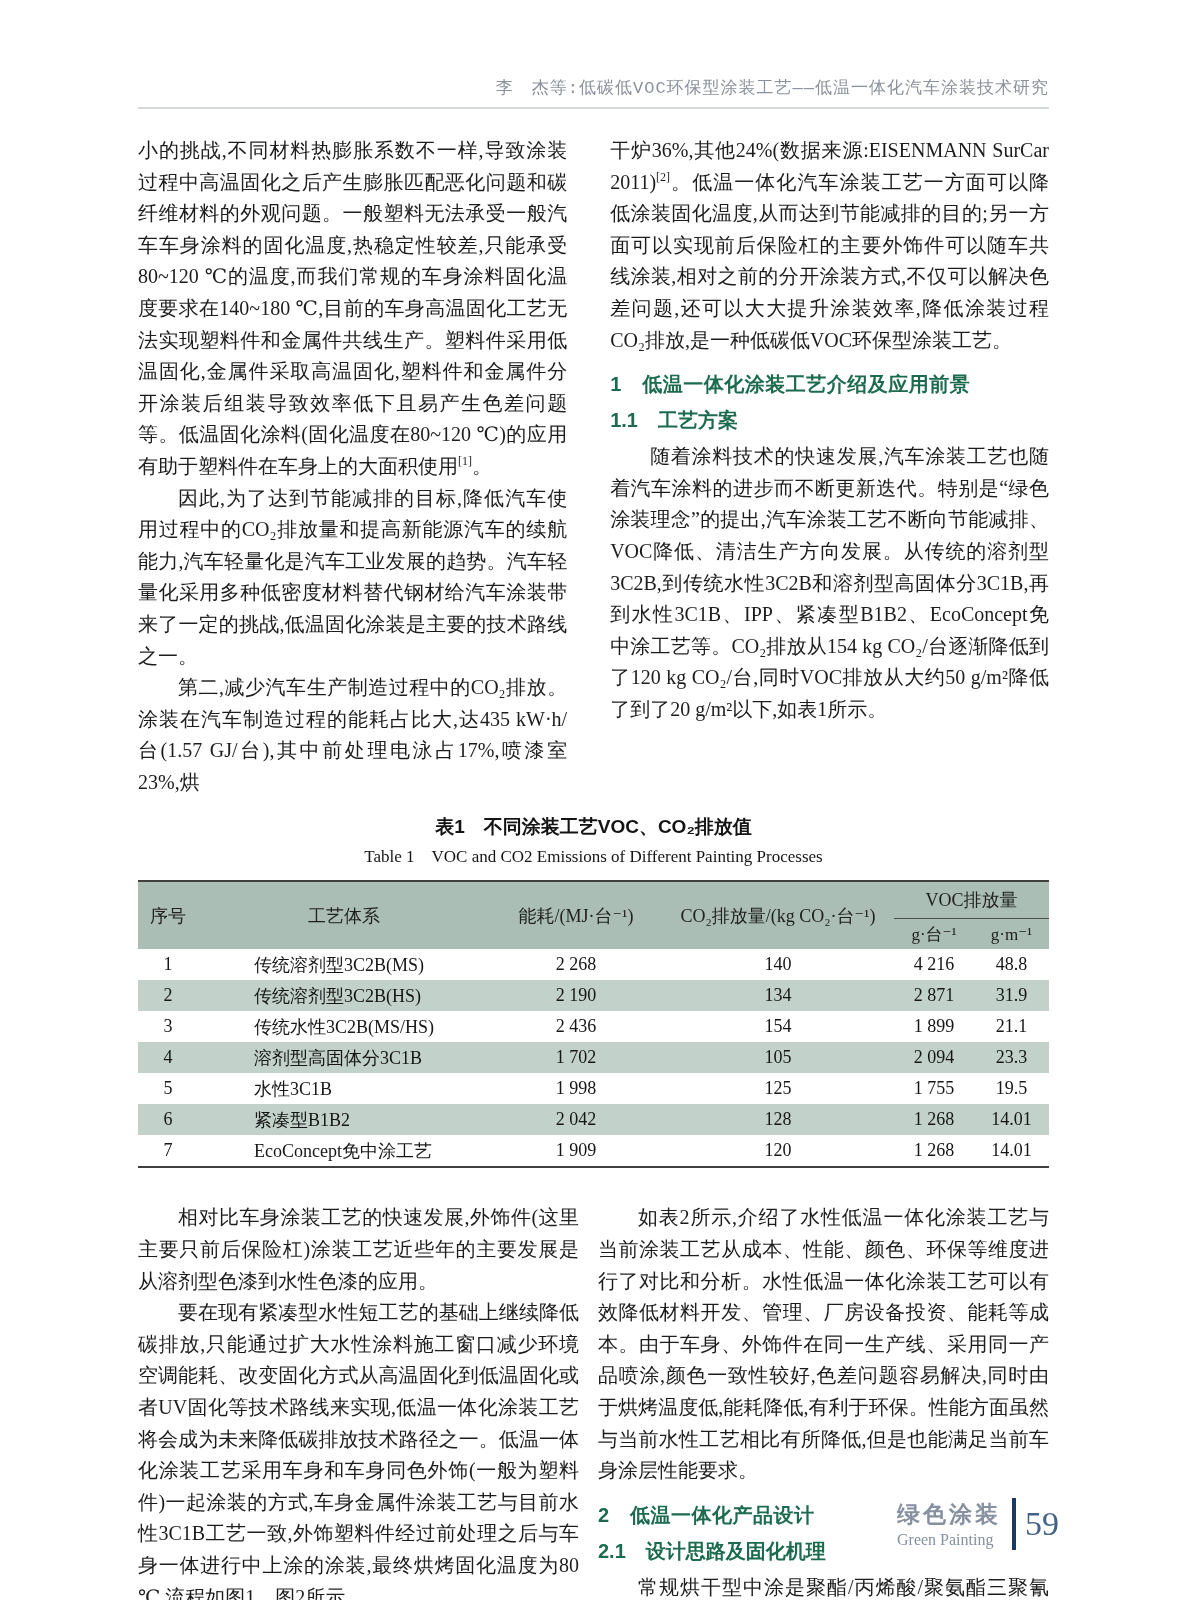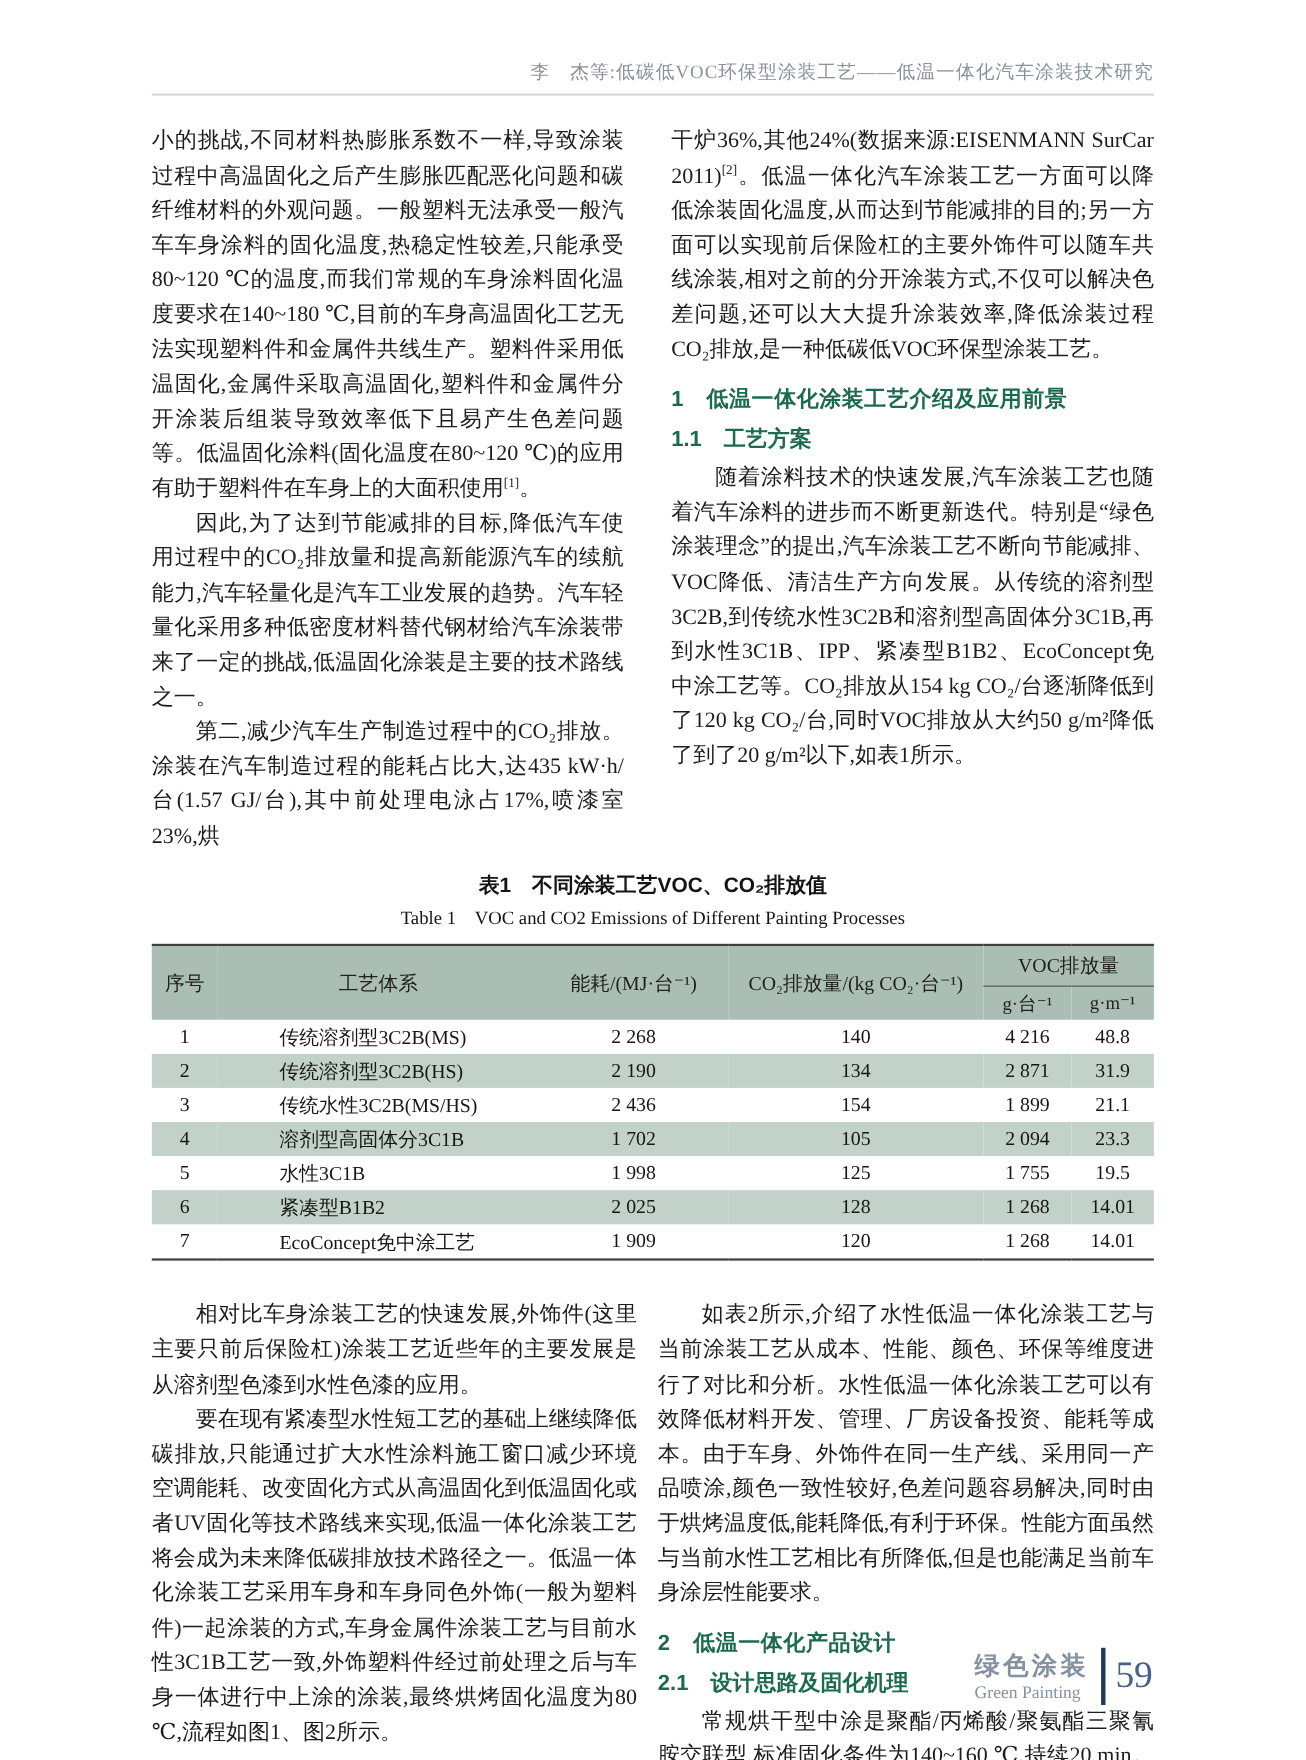--- a/index.html
+++ b/index.html
@@ -4,22 +4,22 @@
 <style>
   html,body{margin:0;padding:0;}
   body{
     width:1187px;height:1600px;position:relative;background:#ffffff;
     font-family:"Liberation Serif","DejaVu Serif",serif;color:#1c1c1c;
     overflow:hidden;
   }
   .content{width:911px;margin-left:138px;}
   
   .running-header{
-    padding-top:54px;padding-bottom:8px;text-align:right;
-    font-family:Liberation Serif, serif;
+    padding-top:76px;padding-bottom:8px;text-align:right;
+    font-family:Liberation Mono, monospace;
     font-size:17px;color:var(--header-gray,#8b919b);letter-spacing:1px;
     border-bottom:2px solid #d5d8db;
   }
   
   .cols{display:flex;justify-content:space-between;}
   .cols.top{margin-top:26px;gap:43px;}
   .cols.bottom{margin-top:34px;}
   .col-l{width:441px;}
   .col-r{width:451px;}
   p.body{margin:0;font-size:20px;line-height:31.6px;text-align:justify;}
@@ -56,21 +56,21 @@
   table.data th.group{height:30px;border-bottom:1px solid #4e4e4e;}
   table.data th.subhead{height:24px;font-size:17px;}
   table.data th.main{height:58px;}
   table.data td{
     height:29px;padding:1px 4px;text-align:center;font-size:18px;color:#161616;
   }
   table.data tr.stripe td{background:var(--table-stripe-bg,#c2d1ca);}
   table.data td:nth-child(2){text-align:left;padding-left:56px;}
   
   .page-footer{
-    position:absolute;right:139px;bottom:50px;
+    position:absolute;right:128px;bottom:50px;
     display:flex;align-items:center;
   }
   .f-cn{
     font-family:"Liberation Sans","DejaVu Sans",sans-serif;font-weight:bold;
     font-size:23px;color:var(--footer-gray,#8590a0);letter-spacing:3px;
   }
   .f-en{
     font-family:"Liberation Serif","DejaVu Serif",serif;
     font-size:16px;color:var(--footer-gray,#8590a0);margin-top:1px;
   }
@@ -165,21 +165,21 @@
             <td>5</td>
             <td>水性3C1B</td>
             <td>1 998</td>
             <td>125</td>
             <td>1 755</td>
             <td>19.5</td>
           </tr>
           <tr class="stripe">
             <td>6</td>
             <td>紧凑型B1B2</td>
-            <td>2 025</td>
+            <td>2 042</td>
             <td>128</td>
             <td>1 268</td>
             <td>14.01</td>
           </tr>
           <tr>
             <td>7</td>
             <td>EcoConcept免中涂工艺</td>
             <td>1 909</td>
             <td>120</td>
             <td>1 268</td>

